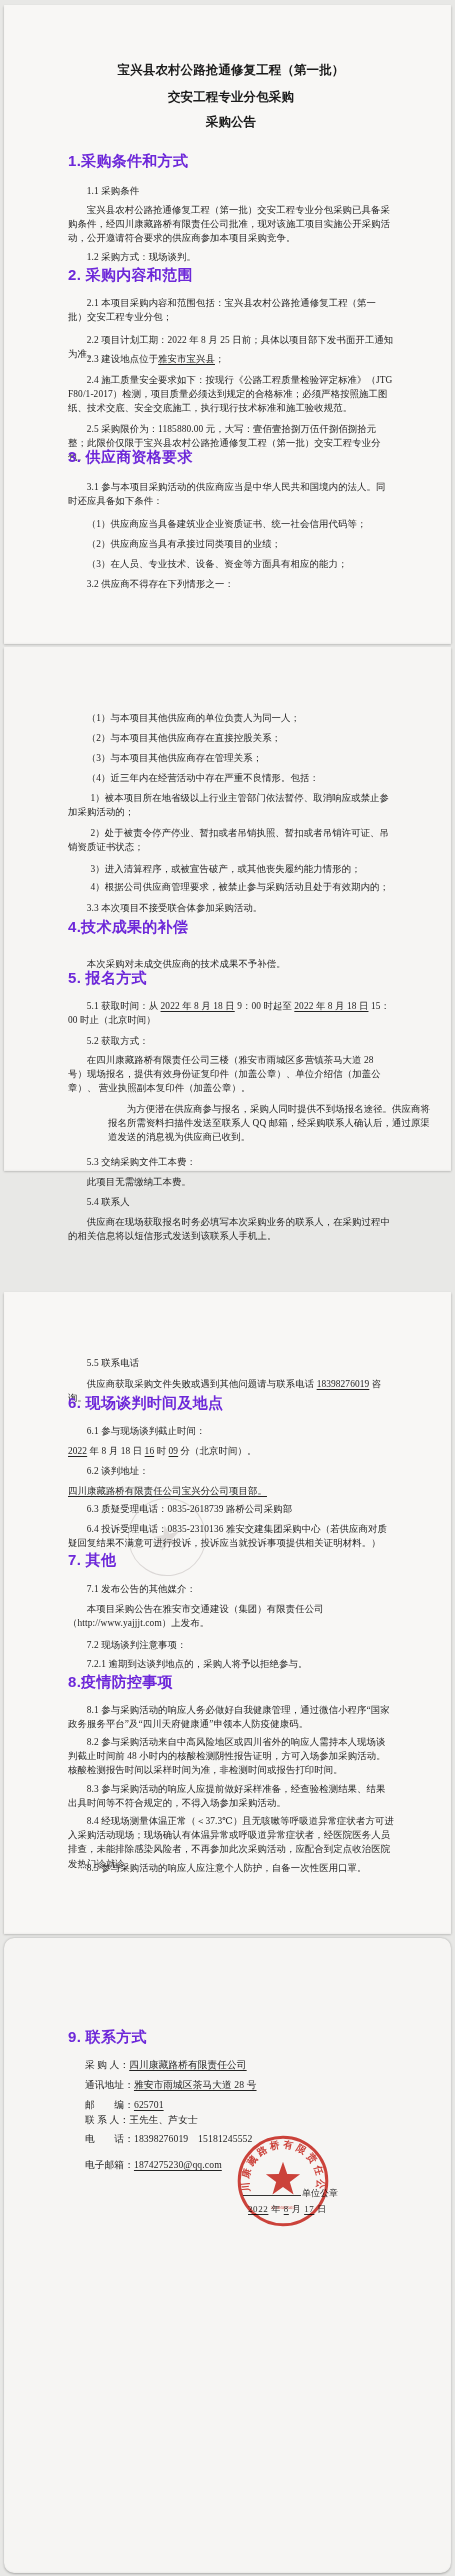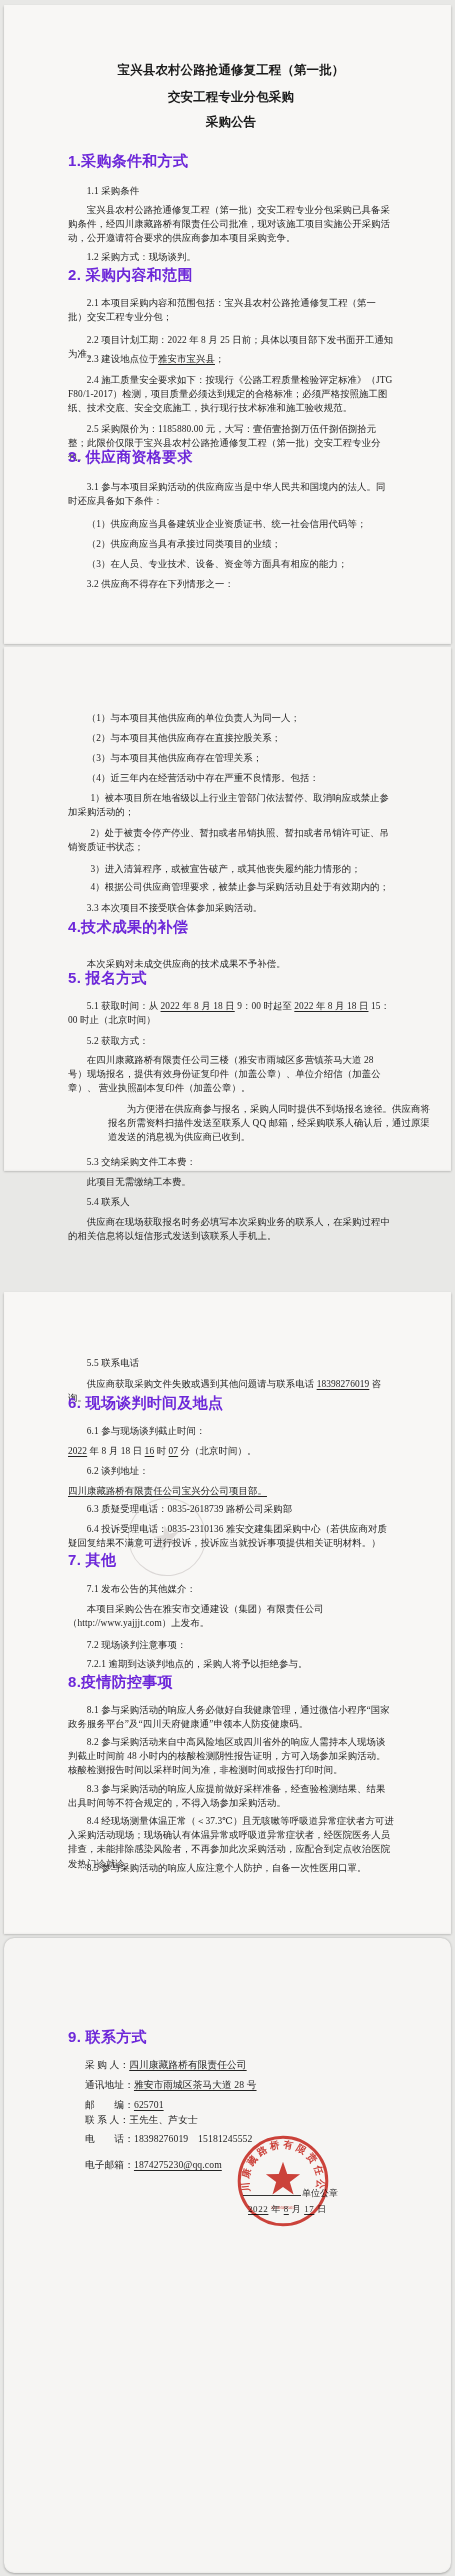--- a/index.html
+++ b/index.html
@@ -99,21 +99,21 @@
 <div class="page" style="top:1292px;height:642px;">
   <div class="seal-bleed" style="left:124px;top:206px;width:76px;height:76px;">
       <span>★</span>
     </div>
 
   <div class="tb indent" style="top:64px;">5.5 联系电话</div>
   <div class="tb indent" style="top:85px;"><span>供应商获取采购文件失败或遇到其他问题请与联系电话 </span><span class="u">18398276019</span><span> 咨询。</span></div>
 
   <div class="tb h" style="top:104px;">6. 现场谈判时间及地点</div>
   <div class="tb indent" style="top:132px;">6.1 参与现场谈判截止时间：</div>
-  <div class="tb" style="top:152px;"><span class="u">2022</span><span> 年 8 月 18 日 </span><span class="u">16</span><span> 时 </span><span class="u">07</span><span> 分（北京时间）。</span></div>
+  <div class="tb" style="top:152px;"><span class="u">2022</span><span> 年 8 月 18 日 </span><span class="u">16</span><span> 时 </span><span class="u">09</span><span> 分（北京时间）。</span></div>
   <div class="tb indent" style="top:172px;">6.2 谈判地址：</div>
   <div class="tb u" style="top:192px;">四川康藏路桥有限责任公司宝兴分公司项目部。</div>
   <div class="tb indent" style="top:210px;">6.3 质疑受理电话：0835-2618739 路桥公司采购部</div>
   <div class="tb indent" style="top:230px;">6.4 投诉受理电话：0835-2310136 雅安交建集团采购中心（若供应商对质疑回复结果不满意可进行投诉，投诉应当就投诉事项提供相关证明材料。）</div>
 
   <div class="tb h" style="top:261px;">7. 其他</div>
   <div class="tb indent" style="top:290px;">7.1 发布公告的其他媒介：</div>
   <div class="tb indent" style="top:310px;">本项目采购公告在雅安市交通建设（集团）有限责任公司（http://www.yajjjt.com）上发布。</div>
   <div class="tb indent" style="top:346px;">7.2 现场谈判注意事项：</div>
   <div class="tb indent" style="top:365px;">7.2.1 逾期到达谈判地点的，采购人将予以拒绝参与。</div>

